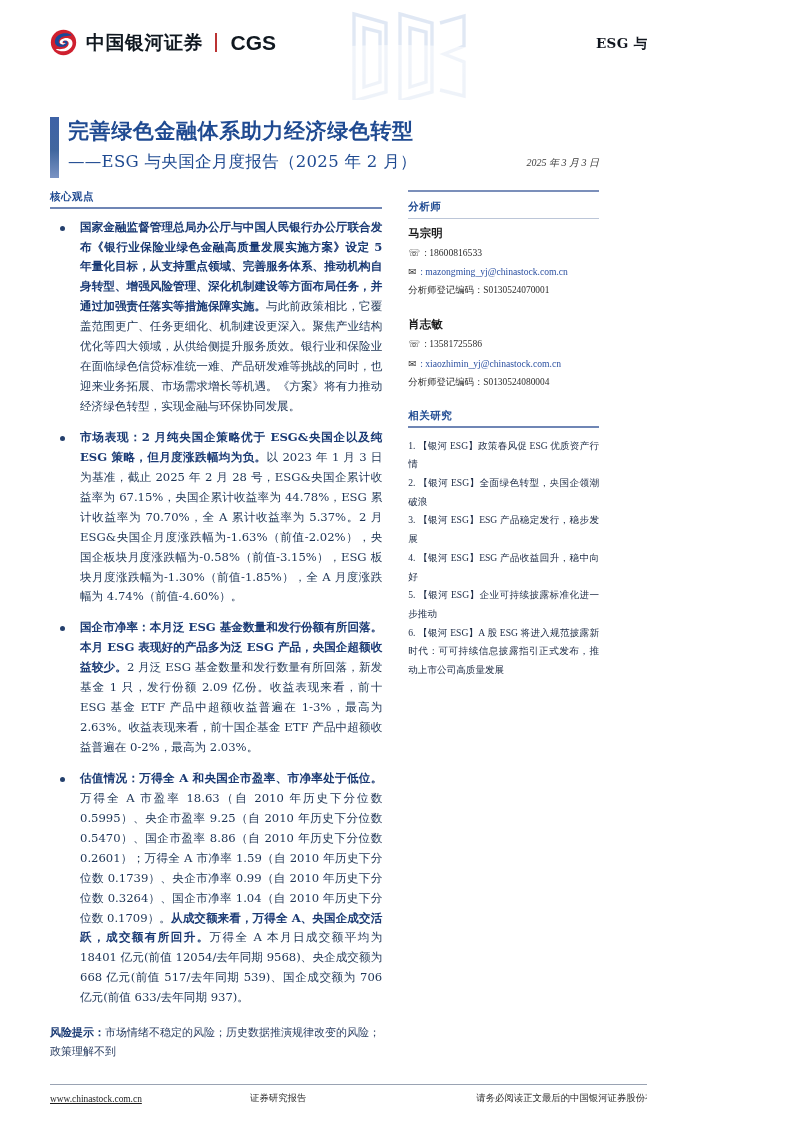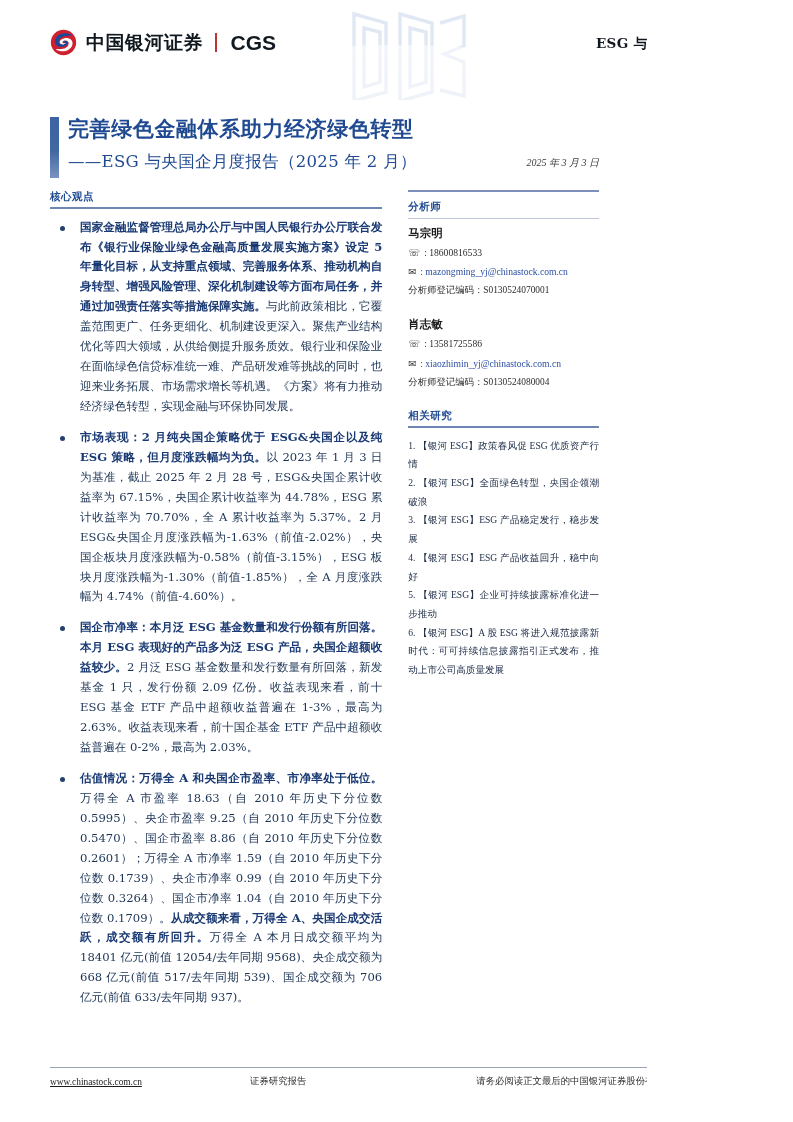--- a/index.html
+++ b/index.html
@@ -124,21 +124,21 @@
   .accent-bar {
     position: absolute;
     left: 50px;
     top: 17px;
     width: 9px;
     height: 61px;
     background: linear-gradient(180deg, #3e62a6 0%, #41679f 55%, #7a93c3 100%);
   }
   .doc-title {
     margin-left: 18px;
-    font-family: Liberation Mono, monospace;
+    font-family: Liberation Sans, sans-serif;
     font-weight: bold;
     font-size: 21px;
     color: #1f4a91;
     letter-spacing: 0.6px;
     line-height: 1.25;
   }
   .doc-subtitle-row {
     margin-left: 18px;
     margin-top: 7px;
     display: flex;
@@ -282,21 +282,21 @@
     text-align: justify;
   }
   ol.related li::before {
     content: counter(rel) ". ";
   }
 
   
   .footer {
     position: absolute;
     left: 0;
-    bottom: 33px;
+    bottom: 16px;
     width: 793px;
     padding: 0 48px 0 50px;
   }
   .footer-rule {
     height: 1px;
     background: #9aa3b3;
     margin-bottom: 6px;
   }
   .footer-row {
     display: flex;
@@ -385,20 +385,23 @@
           <b>市场表现：2 月纯央国企策略优于 ESG&amp;央国企以及纯 ESG 策略，但月度涨跌幅均为负。</b><span>以 2023 年 1 月 3 日为基准，截止 2025 年 2 月 28 号，ESG&amp;央国企累计收益率为 67.15%，央国企累计收益率为 44.78%，ESG 累计收益率为 70.70%，全 A 累计收益率为 5.37%。2 月 ESG&amp;央国企月度涨跌幅为-1.63%（前值-2.02%），央国企板块月度涨跌幅为-0.58%（前值-3.15%），ESG 板块月度涨跌幅为-1.30%（前值-1.85%），全 A 月度涨跌幅为 4.74%（前值-4.60%）。</span>
         </li>
         <li>
           <b>国企市净率：本月泛 ESG 基金数量和发行份额有所回落。本月 ESG 表现好的产品多为泛 ESG 产品，央国企超额收益较少。</b><span>2 月泛 ESG 基金数量和发行数量有所回落，新发基金 1 只，发行份额 2.09 亿份。收益表现来看，前十 ESG 基金 ETF 产品中超额收益普遍在 1-3%，最高为 2.63%。收益表现来看，前十国企基金 ETF 产品中超额收益普遍在 0-2%，最高为 2.03%。</span>
         </li>
         <li>
           <b>估值情况：万得全 A 和央国企市盈率、市净率处于低位。</b><span>万得全 A 市盈率 18.63（自 2010 年历史下分位数 0.5995）、央企市盈率 9.25（自 2010 年历史下分位数 0.5470）、国企市盈率 8.86（自 2010 年历史下分位数 0.2601）；万得全 A 市净率 1.59（自 2010 年历史下分位数 0.1739）、央企市净率 0.99（自 2010 年历史下分位数 0.3264）、国企市净率 1.04（自 2010 年历史下分位数 0.1709）。</span><b>从成交额来看，万得全 A、央国企成交活跃，成交额有所回升。</b><span>万得全 A 本月日成交额平均为 18401 亿元(前值 12054/去年同期 9568)、央企成交额为 668 亿元(前值 517/去年同期 539)、国企成交额为 706 亿元(前值 633/去年同期 937)。</span>
         </li>
       </ul>
 
+      <div class="risk">
+        <b>风险提示：</b><span>市场情绪不稳定的风险；历史数据推演规律改变的风险；政策理解不到</span>
+      </div>
     </div>
 
     <div class="col-side">
       <div class="rule-top"></div>
 
       <div class="side-block">
         <div class="section-head">分析师</div>
         <div class="rule-thin"></div>
 
         <div class="analyst-name">马宗明</div>

